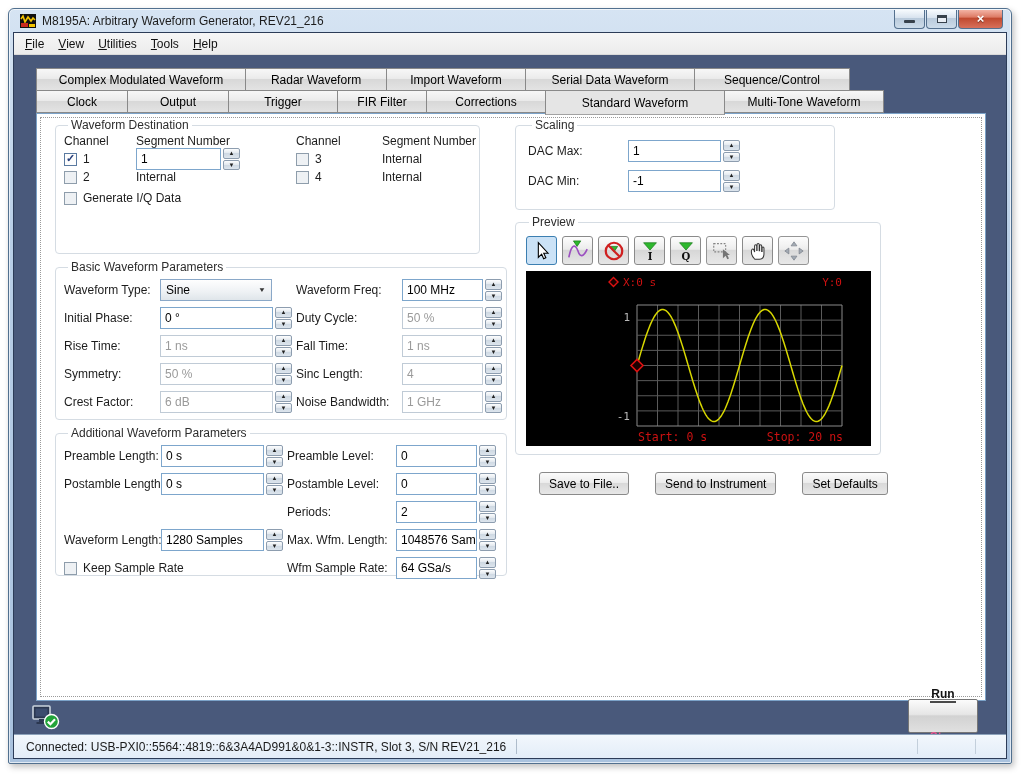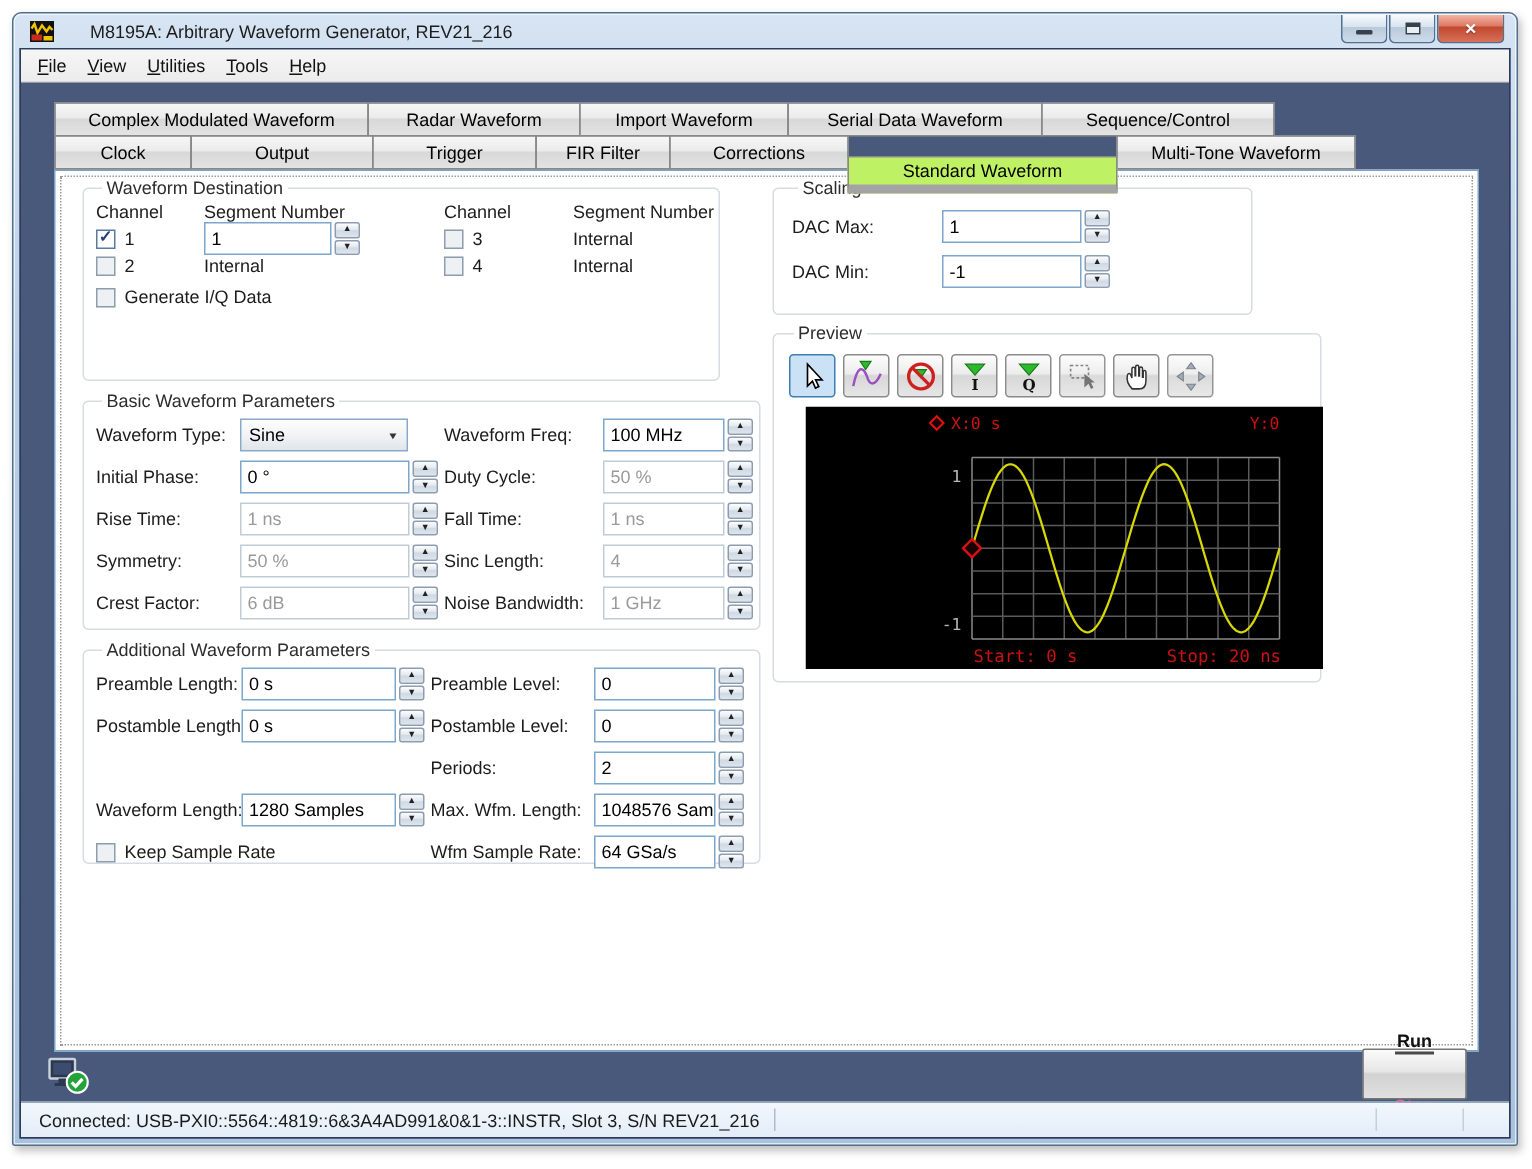--- a/index.html
+++ b/index.html
@@ -6,21 +6,21 @@
   html,body { width:1021px; height:779px; background:#fff; font-family:"Liberation Sans", sans-serif; position:relative; overflow:hidden; }
 
   .window { position:absolute; left:8px; top:8px; width:1004px; height:756px;
     background:linear-gradient(#d6e4f3,#b9cfe7 30%,#a9c2de); border:1px solid #51708f;
     border-radius:6px 6px 2px 2px; padding:1px 4px 4px 4px;
     box-shadow: inset 0 0 0 1px rgba(255,255,255,.65), 2px 3px 6px rgba(0,0,0,.25); }
 
   
   .titlebar { height:22px; display:flex; align-items:center; padding:0 0 0 7px; }
   .title-icon { width:16px; height:16px; flex:0 0 auto; }
-  .title-text { font-size:12px; color:#1c1c1c; margin-left:24px; flex:1; white-space:nowrap; }
+  .title-text { font-size:12px; color:#1c1c1c; margin-left:6px; flex:1; white-space:nowrap; }
   .win-controls { display:flex; margin-top:-4px; margin-right:4px; }
   .wbtn { width:31px; height:19px; border:1px solid #54708e; border-top:none;
     background:linear-gradient(#f6fafd,#d7e2ee 45%,#b9cadb 46%,#cddcea);
     border-radius:0 0 4px 4px; display:flex; align-items:center; justify-content:center; margin-left:1px; }
   .wbtn.close { width:45px; background:linear-gradient(#f3b3a4,#dd7a64 40%,#c0492f 45%,#d8705a); }
   .glyph-min { width:11px; height:3px; background:#37414b; margin-top:6px; border-radius:1px; }
   .glyph-max { width:10px; height:8px; border:1px solid #37414b; border-top:3px solid #37414b; background:#e9eef4; }
   .glyph-close { color:#fff; font-size:13px; font-weight:bold; line-height:14px; text-shadow:0 1px 1px rgba(0,0,0,.4); }
 
   
@@ -32,21 +32,21 @@
 
   .client { flex:1 1 auto; display:flex; flex-direction:column; padding-top:13px; position:relative; min-height:0; }
 
   
   .tabrow { display:flex; margin-left:22px; height:23px; flex:0 0 auto; position:relative; }
   .tabrow.r1 { z-index:1; }
   .tabrow.r2 { z-index:2; margin-top:-1px; }
   .tab { border:1px solid #898989; margin-right:-1px; font-size:12px; color:#000;
     background:linear-gradient(#f7f7f7,#ebebeb 45%,#d8d8d8 50%,#e3e3e3);
     display:flex; align-items:center; justify-content:center; white-space:nowrap; }
-  .tab.selected { background:#bef264; border-bottom:6px solid #a3a3a3; height:25px; z-index:5; position:relative;margin-top:14px; }
+  .tab.selected { background:#e5e5e5; border-bottom:1px solid #a3a3a3; height:25px; z-index:5; position:relative; }
 
   
   .panel { width:950px; height:588px; margin-left:22px; background:#fff; border:1px solid #7ba2c8; position:relative; flex:0 0 auto; }
   .focus-rect { position:absolute; inset:3px; border:1px dotted #9a9a9a; pointer-events:none; }
 
   fieldset { position:absolute; border:1px solid #d5dce3; border-radius:4px; min-width:0; background:#fff; }
   legend { font-size:12px; color:#2d2d2d; padding:0 3px; margin-left:4px; white-space:nowrap; }
 
   #fs-dest  { left:18px;  top:4px;   width:425px; height:136px; padding:2px 12px 0 8px; }
   #fs-basic { left:18px;  top:146px; width:452px; height:160px; padding:2px 0 0 8px; }
@@ -92,21 +92,21 @@
   .sc-row { display:flex; align-items:center; height:30px; }
   .sc-l { width:100px; } .sc-f { width:112px; }
 
   
   .ptools { display:flex; gap:5px; margin:7px 0 6px 1px; }
   .ptool { width:31px; height:29px; border:1px solid #8a8a8a; border-radius:3px;
     background:linear-gradient(#fdfdfd,#ececec 45%,#d7d7d7 50%,#e6e6e6);
     display:flex; align-items:center; justify-content:center; }
   .ptool.selected { background:#cbe2f6; border-color:#3c7fb1; }
   .ptool.dis { opacity:.9; }
-  .plot-wrap { margin-left:12px; }
+  .plot-wrap { margin-left:1px; }
 
   .action-btns { position:absolute; left:502px; top:358px; display:flex; }
   .abtn { height:23px; padding:0 9px; font-size:12px; color:#000; border:1px solid #8a8a8a; border-radius:3px;
     background:linear-gradient(#fbfbfb,#ededed 45%,#d9d9d9 50%,#e7e7e7); display:flex; align-items:center; white-space:nowrap; }
   .abtn + .abtn { margin-left:26px; }
 
   
   .bottom-strip { flex:1 1 auto; position:relative; min-height:30px; }
   .conn-icon { position:absolute; left:17px; top:3px; }
   .run-btn { position:absolute; right:28px; top:-2px; width:70px; height:34px; border:1px solid #767676; border-radius:2px;
@@ -163,21 +163,21 @@
       <div class="tabrow r1">
         <div class="tab" style="width:210px">Complex Modulated Waveform</div>
         <div class="tab" style="width:142px">Radar Waveform</div>
         <div class="tab" style="width:140px">Import Waveform</div>
         <div class="tab" style="width:170px">Serial Data Waveform</div>
         <div class="tab" style="width:156px">Sequence/Control</div>
       </div>
 
       <div class="tabrow r2">
         <div class="tab" style="width:92px">Clock</div>
-        <div class="tab" style="width:122px">Output</div>
+        <div class="tab" style="width:102px">Output</div>
         <div class="tab" style="width:110px">Trigger</div>
         <div class="tab" style="width:90px">FIR Filter</div>
         <div class="tab" style="width:120px">Corrections</div>
         <div class="tab selected" style="width:180px">Standard Waveform</div>
         <div class="tab" style="width:160px">Multi-Tone Waveform</div>
       </div>
 
       <div class="panel">
         <div class="focus-rect"></div>
 
@@ -539,20 +539,25 @@
               <text x="316" y="15" text-anchor="end" font-family="DejaVu Sans Mono, monospace" font-size="11" fill="#cc1111">Y:0</text>
               <text x="104" y="50" text-anchor="end" font-family="DejaVu Sans Mono, monospace" font-size="11" fill="#b8b8b8">1</text>
               <text x="104" y="149" text-anchor="end" font-family="DejaVu Sans Mono, monospace" font-size="11" fill="#b8b8b8">-1</text>
               <polygon points="105,94.5 111,88.5 117,94.5 111,100.5" fill="#1a0000" stroke="#dd1111" stroke-width="1.6"></polygon>
               <text x="112" y="170" font-family="DejaVu Sans Mono, monospace" font-size="11.5" fill="#cc1111">Start: 0 s</text>
               <text x="317" y="170" text-anchor="end" font-family="DejaVu Sans Mono, monospace" font-size="11.5" fill="#cc1111">Stop: 20 ns</text>
             </svg>
           </div>
         </fieldset>
 
+        <div class="action-btns">
+          <div class="abtn">Save to File..</div>
+          <div class="abtn">Send to Instrument</div>
+          <div class="abtn">Set Defaults</div>
+        </div>
       </div>
 
       <div class="bottom-strip">
         <svg class="conn-icon" width="30" height="26" viewBox="0 0 30 26">
           <rect x="2" y="2" width="17" height="13" rx="1" fill="#2b3750" stroke="#c9d2dc" stroke-width="1.6"></rect>
           <rect x="4.5" y="4.5" width="12" height="8" fill="#3c4c6e"></rect>
           <rect x="8" y="15" width="5" height="3" fill="#2b3750"></rect>
           <rect x="5.5" y="18" width="10" height="2" fill="#2b3750"></rect>
           <circle cx="20.5" cy="17.5" r="7" fill="#23a43a" stroke="#fff" stroke-width="1.4"></circle>
           <path d="M16.8,17.6 l2.6,2.6 l4.6,-5" fill="none" stroke="#fff" stroke-width="2.2"></path>

